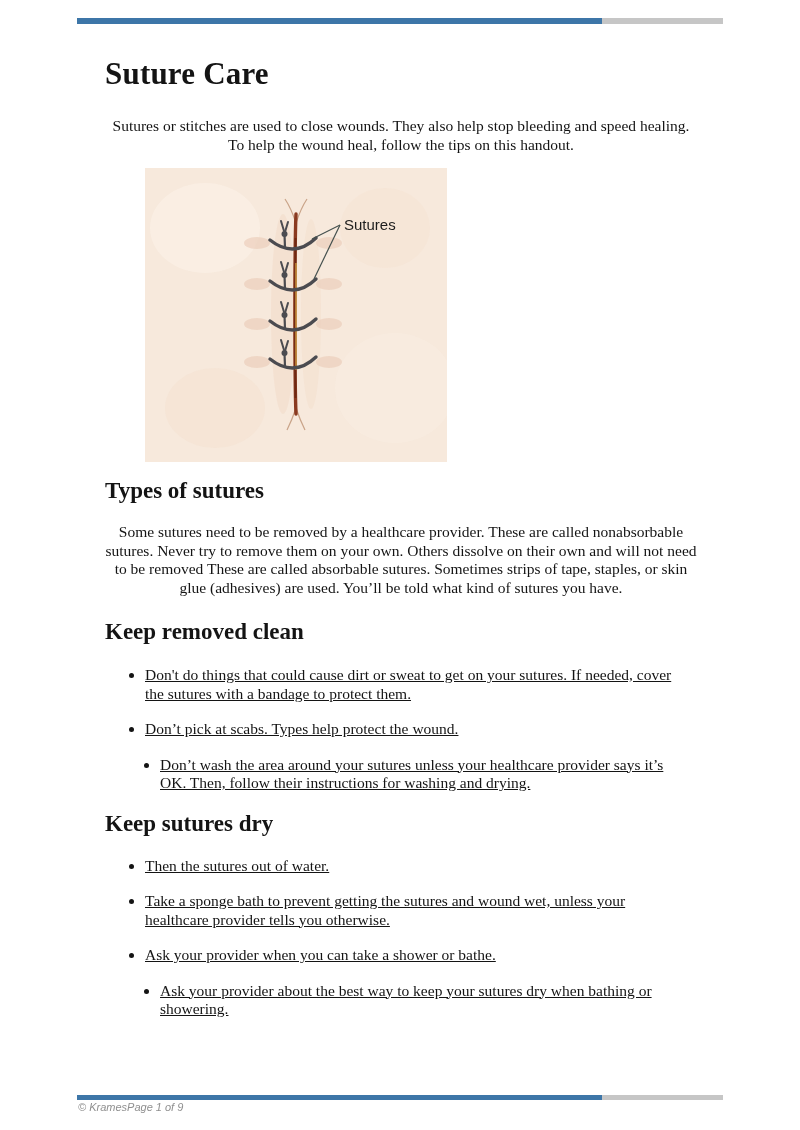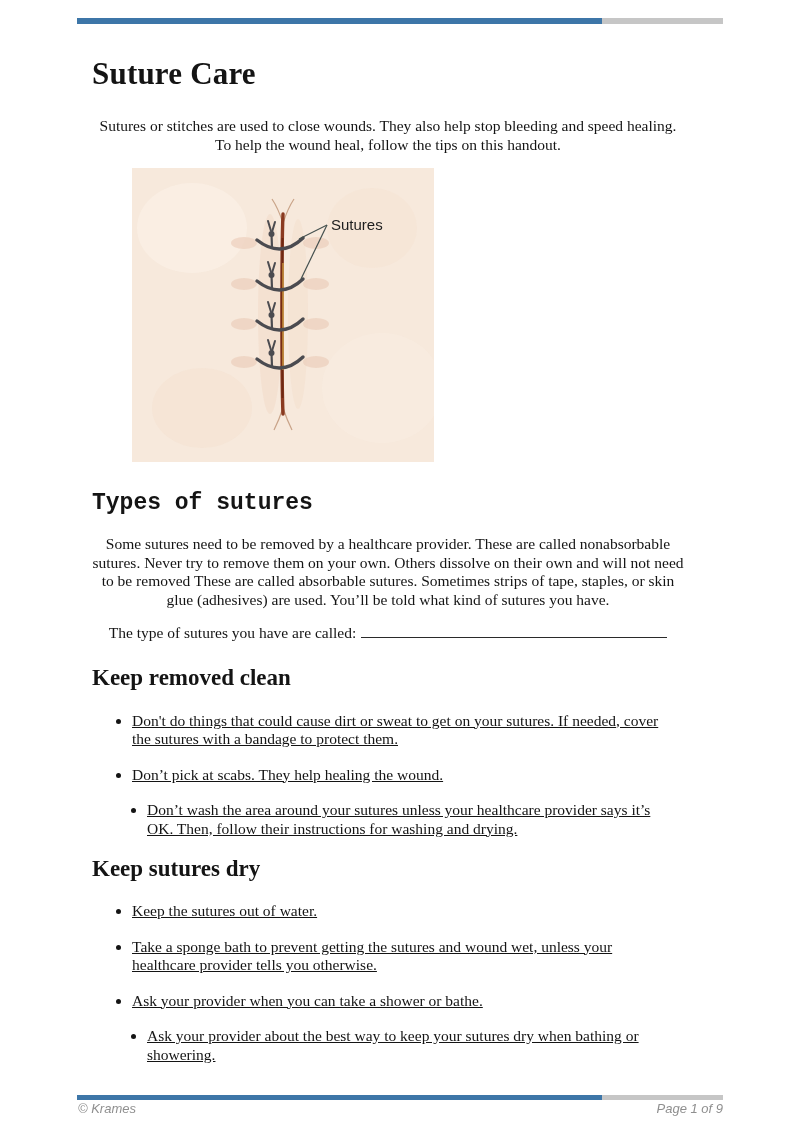--- a/index.html
+++ b/index.html
@@ -6,44 +6,44 @@
   body{width:800px;height:1130px;font-family:"Liberation Serif", serif;color:#141414;}
   .page{position:relative;width:800px;height:1130px;background:#fff;overflow:hidden;}
 
   
   .rule{position:absolute;left:77px;width:646px;display:flex;}
   .rule-top{top:18px;height:6px;}
   .rule-bottom{top:1095px;height:5px;}
   .rule .blue{width:525px;background:#3D76A8;}
   .rule .gray{flex:1;background:#C6C6C6;}
 
-  .content{position:absolute;left:92px;top:0;width:592px;}
+  .content{position:absolute;left:105px;top:0;width:592px;}
 
   h1{margin:57px 0 0 0;font-size:31px;line-height:34px;font-weight:bold;letter-spacing:.2px;}
   h2{margin:0;font-size:23px;line-height:26px;font-weight:bold;}
-  .h2-types{margin-top:28px;font-family:Liberation Mono, monospace;}
+  .h2-types{margin-top:16px;}
   .h2-clean{margin-top:22px;}
   .h2-dry{margin-top:18px;}
 
   p{margin:0;font-size:15.5px;line-height:18.5px;text-align:center;}
   .intro{margin-top:26px;}
   .types-body{margin-top:19px;}
   .fill-line{margin-top:14px;white-space:nowrap;}
   .blank{display:inline-block;width:306px;height:14px;margin-left:5px;border-bottom:1.2px solid #2a2a2a;vertical-align:baseline;}
 
   figure{margin:14px 0 0 0;width:302px;height:294px;padding-left:40px;}
   figure svg{display:block;}
 
   ul{margin:21px 0 0 0;padding:0 0 0 40px;width:575px;box-sizing:border-box;list-style:disc outside;text-decoration:underline;}
   ul.dry{margin-top:20px;}
   li{font-size:15.5px;line-height:18.5px;margin-bottom:17px;}
   li:last-child{margin-bottom:0;margin-left:15px;}
 
-  .footer-text{position:absolute;top:1101px;left:78px;right:77px;display:flex;justify-content:space-between;
-    font-family:"Liberation Sans", sans-serif;font-style:italic;font-size:13px;color:#8f8f8f;}
+  .footer-text{position:absolute;top:1101px;left:78px;right:77px;display:flex;
+    font-family:"Liberation Sans", sans-serif;font-style:italic;font-size:11px;color:#8f8f8f;}
 </style>
 </head>
 <body>
 
 <div class="page">
 
   <div class="rule rule-top">
     <div class="blue"></div>
     <div class="gray"></div>
   </div>
@@ -123,34 +123,33 @@
         </g>
 
         <text x="199" y="62" font-family="Liberation Sans, sans-serif" font-size="15" fill="#1D1D1D">Sutures</text>
       </svg>
     </figure>
 
     <h2 class="h2-types">Types of sutures</h2>
 
     <p class="types-body">Some sutures need to be removed by a healthcare provider. These are called nonabsorbable sutures. Never try to remove them on your own. Others dissolve on their own and will not need to be removed These are called absorbable sutures. Sometimes strips of tape, staples, or skin glue (adhesives) are used. You’ll be told what kind of sutures you have.</p>
 
-    <p class="fill-line"><span>The type of sutures you have are called:</span><span class="blank"></span></p>
 
     <h2 class="h2-clean">Keep removed clean</h2>
 
     <ul>
       <li>Don't do things that could cause dirt or sweat to get on your sutures. If needed, cover the sutures with a bandage to protect them.</li>
-      <li>Don’t pick at scabs. They help healing the wound.</li>
+      <li>Don’t pick at scabs. Types help protect the wound.</li>
       <li>Don’t wash the area around your sutures unless your healthcare provider says it’s OK. Then, follow their instructions for washing and drying.</li>
     </ul>
 
     <h2 class="h2-dry">Keep sutures dry</h2>
 
     <ul class="dry">
-      <li>Keep the sutures out of water.</li>
+      <li>Then the sutures out of water.</li>
       <li>Take a sponge bath to prevent getting the sutures and wound wet, unless your healthcare provider tells you otherwise.</li>
       <li>Ask your provider when you can take a shower or bathe.</li>
       <li>Ask your provider about the best way to keep your sutures dry when bathing or showering.</li>
     </ul>
 
   </div>
 
   <div class="rule rule-bottom">
     <div class="blue"></div>
     <div class="gray"></div>

